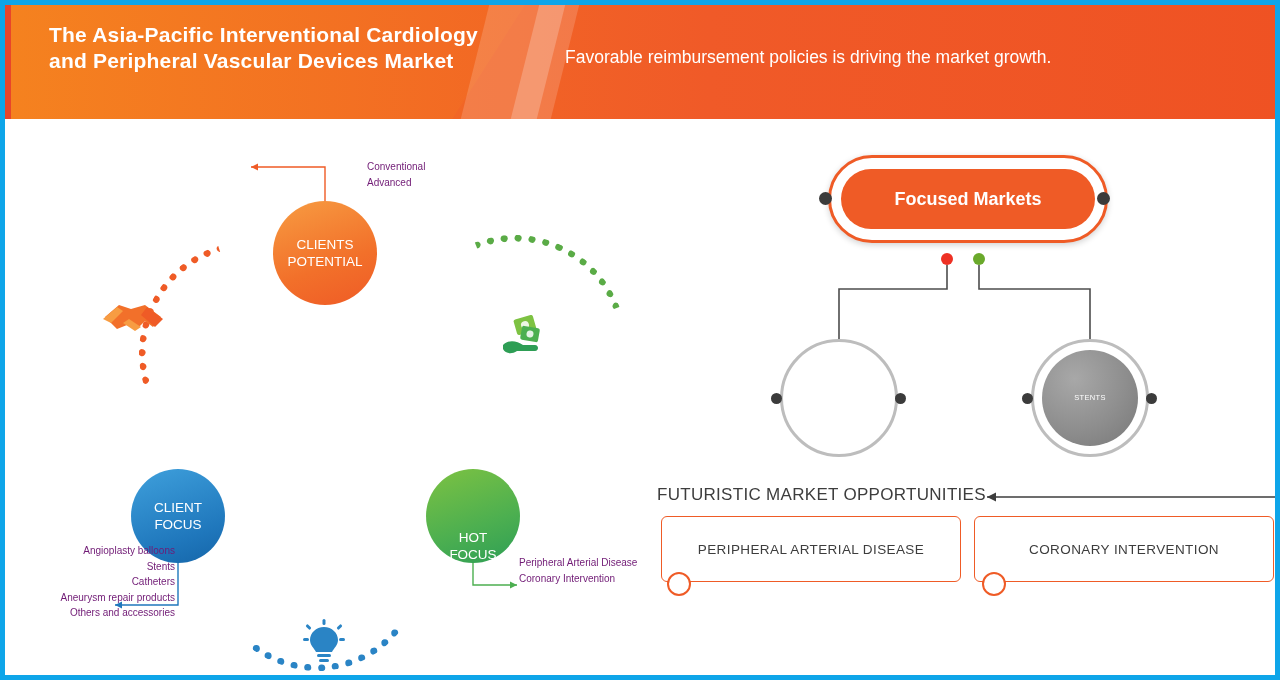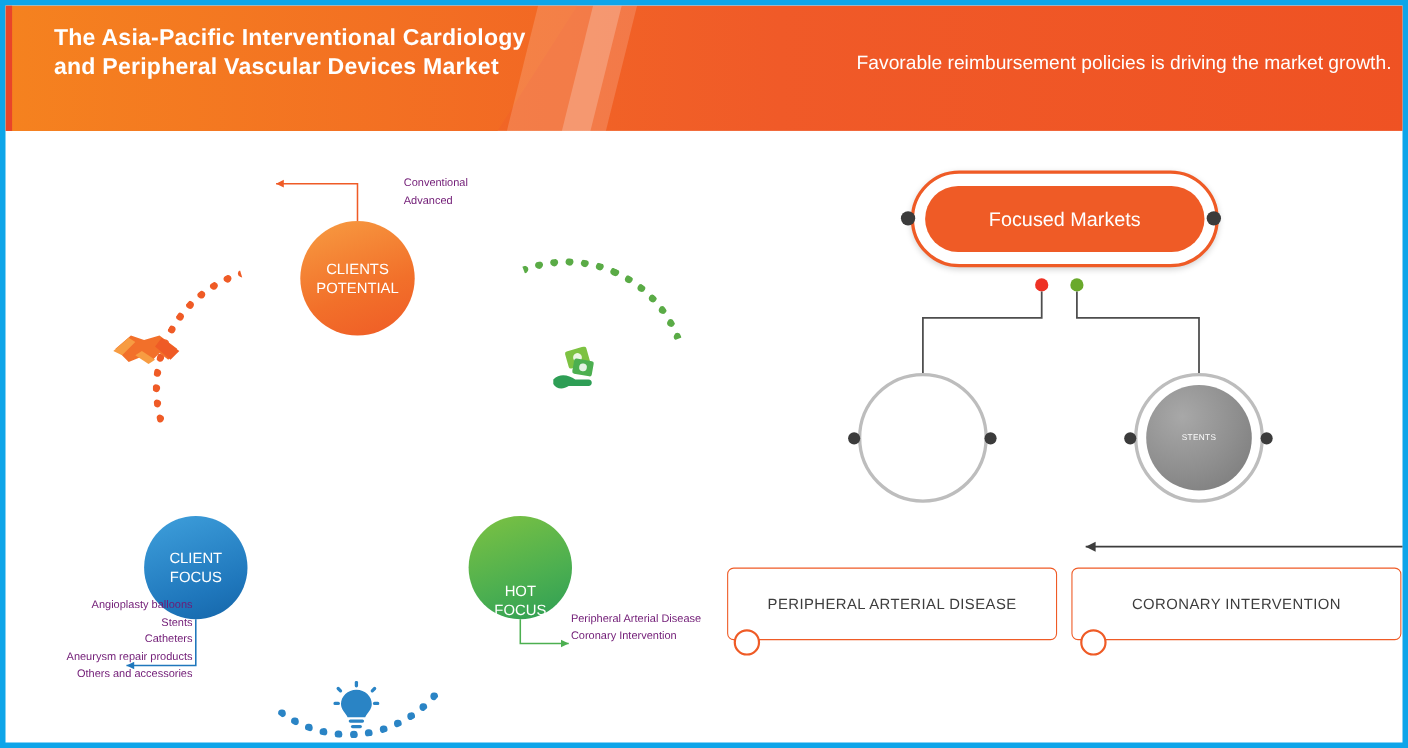--- a/index.html
+++ b/index.html
@@ -68,21 +68,21 @@
     color: #ffffff;
     font-size: 21px;
     font-weight: bold;
     line-height: 26px;
     letter-spacing: 0.2px;
   }
   #hdr-subtitle {
     position: absolute;
     left: 560px; top: 42px;
     width: 700px;
-    text-align: right;
+    text-align: left;
     color: #ffffff;
     font-size: 17.5px;
     font-weight: normal;
   }
 
   
   .circle-node {
     position: absolute;
     border-radius: 50%;
     display: flex;
@@ -190,21 +190,21 @@
     position: absolute;
     left: 836px; top: 164px;
     width: 254px; height: 60px;
     background: #ef5b26;
     border-radius: 30px;
     display: flex;
     align-items: center;
     justify-content: center;
     color: #ffffff;
     font-size: 18px;
-    font-weight: normal;
+    font-weight: bold;
   }
   .pill-dot {
     position: absolute;
     width: 13px; height: 13px;
     border-radius: 50%;
     background: #3b3b3b;
     top: 187px;
   }
   #pill-dot-left { left: 814px; }
   #pill-dot-right { left: 1092px; }
@@ -409,20 +409,21 @@
   <div id="disc-dot-l1" class="disc-dot"></div>
   <div id="disc-dot-r1" class="disc-dot"></div>
 
   <div id="ring-stents" class="disc-ring"></div>
   <div id="disc-stents" class="disc">
     <div>STENTS</div>
   </div>
   <div id="disc-dot-l2" class="disc-dot"></div>
   <div id="disc-dot-r2" class="disc-dot"></div>
 
+  <div id="futuristic-title">FUTURISTIC MARKET OPPORTUNITIES</div>
 
   <div id="opp-box-1" class="opp-box">PERIPHERAL ARTERIAL DISEASE</div>
   <div id="opp-circle-1" class="opp-circle"></div>
 
   <div id="opp-box-2" class="opp-box">CORONARY INTERVENTION</div>
   <div id="opp-circle-2" class="opp-circle"></div>
 
 </div>
 
 </body></html>

